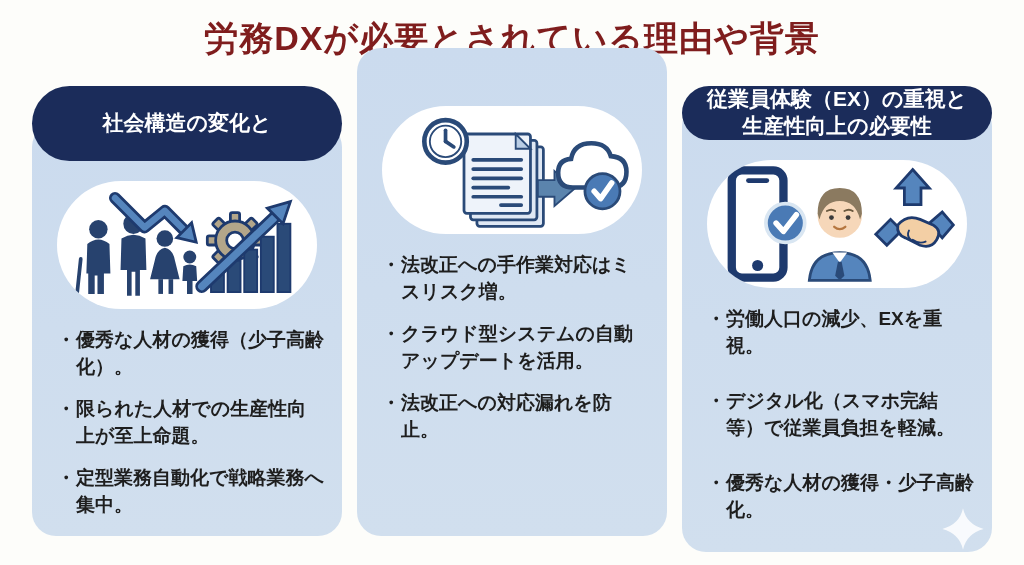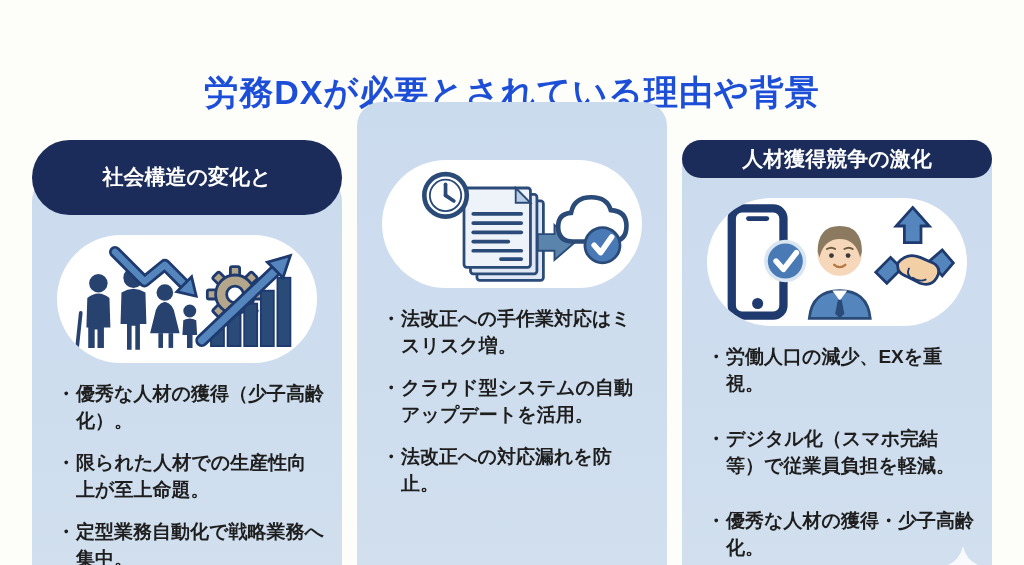--- a/index.html
+++ b/index.html
@@ -4,28 +4,27 @@
 <style>
   * { margin:0; padding:0; box-sizing:border-box; }
   html,body { width:1024px; height:565px; }
   body {
     font-family:"Liberation Sans","DejaVu Sans",sans-serif;
     background:#fdfdfa;
     overflow:hidden;
   }
   .page { width:1024px; height:565px; position:relative; }
   .title {
-    padding-top:26px;
+    padding-top:16px;
     text-align:center;
     font-size:34px;
     font-weight:800;
-    color:#1d4ed8;
+    color:#7f1d1d;
     letter-spacing:1px;
     line-height:1.3;
-    margin-top:44px;
   }
   .columns {
     margin-top:26px;
     display:flex;
     justify-content:center;
     gap:15px;
     height:450px;
   }
   .column { width:310px; display:flex; flex-direction:column; }
   .pill {
@@ -218,21 +217,22 @@
           <li class="bullet">
             <span class="dot">・</span>
             <span>法改正への対応漏れを防止。</span>
           </li>
         </ul>
       </div>
     </div>
 
     <div class="column">
       <div class="pill">
-        <span>人材獲得競争の激化</span>
+        <span>従業員体験（EX）の重視と</span>
+        <span>生産性向上の必要性</span>
       </div>
       <div class="card-body">
         <div class="icon-oval">
           <svg viewBox="0 0 260 130">
 
             <g>
               <rect x="16" y="7" width="56" height="116" rx="11" fill="#ffffff" stroke="#1e3a6e" stroke-width="9"></rect>
               <line x1="34" y1="18" x2="54" y2="18" stroke="#1e3a6e" stroke-width="5" stroke-linecap="round"></line>
               <circle cx="44" cy="110" r="6" fill="#1e3a6e"></circle>
             </g>

